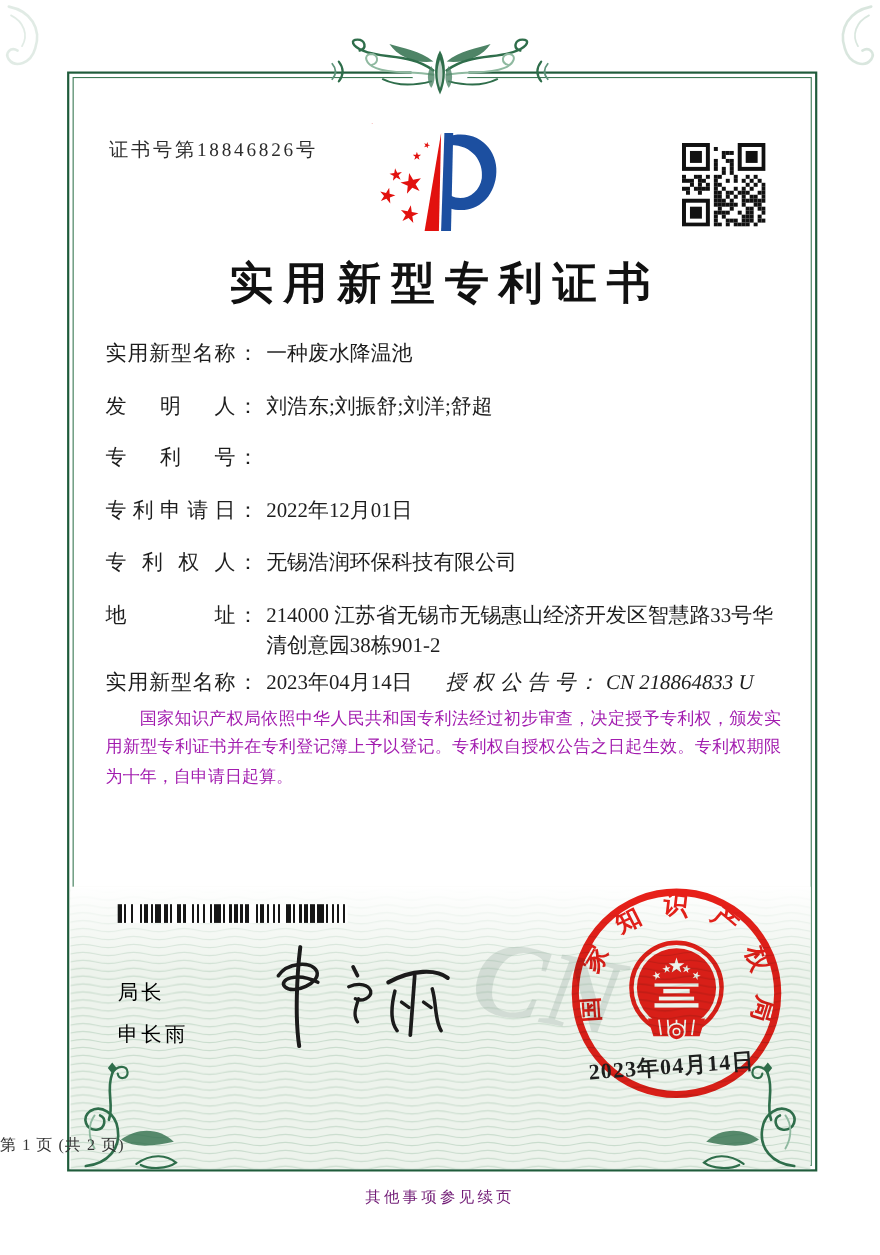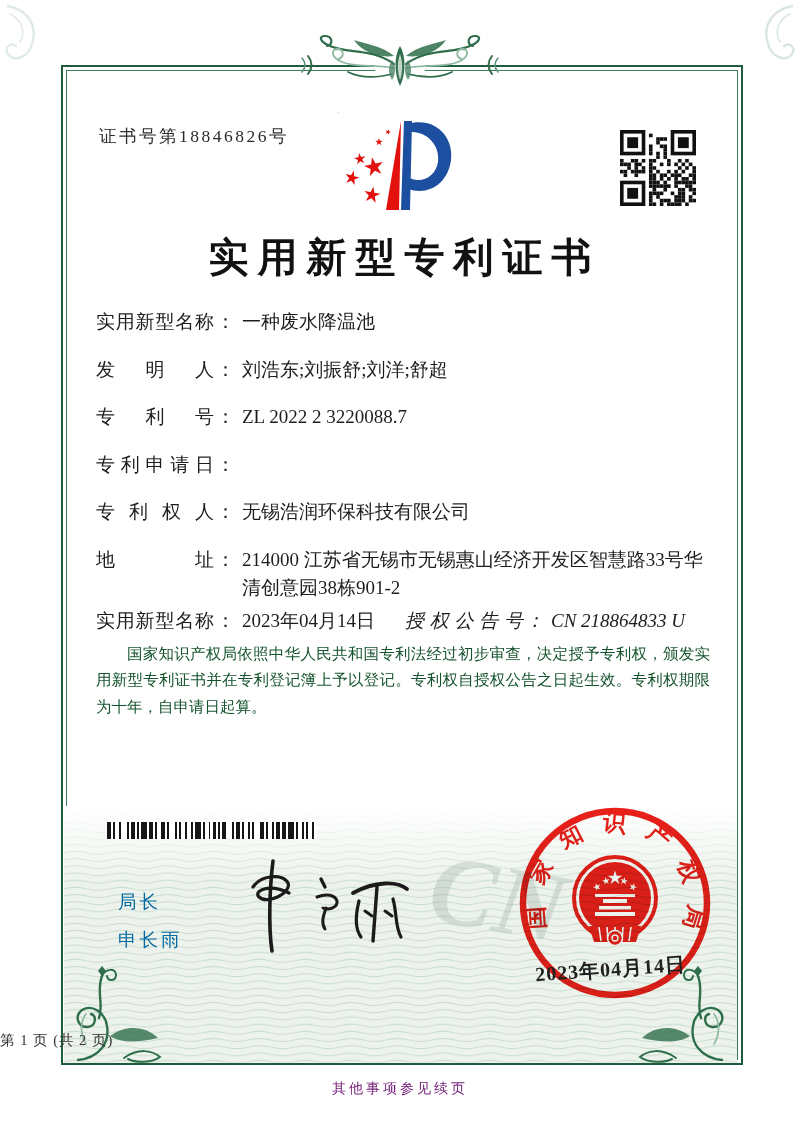--- a/index.html
+++ b/index.html
@@ -24,27 +24,27 @@
   
   .fields{position:absolute;left:96px;top:308px;width:618px;font-size:19px;}
   .frow{display:flex;align-items:flex-start;line-height:28px;margin-bottom:19.5px;}
   .frow.addr{margin-bottom:5px;}
   .lbl{display:inline-block;width:118px;text-align:justify;text-align-last:justify;flex:none;}
   .colon{flex:none;margin:0 7px 0 2px;}
   .val{flex:none;max-width:478px;}
   .grant-col2{display:flex;margin-left:30px;font-style:italic;}
   
   .paras{position:absolute;left:96px;top:641px;width:614px;font-size:15.5px;
-    line-height:26.3px;text-align:justify;color:#14532d;}
+    line-height:26.3px;text-align:justify;color:#a21caf;}
   .paras p{margin:0 0 7px 0;text-indent:2em;}
   
   .barcode{position:absolute;left:107px;top:822px;width:209px;height:17px;}
   .watermark{position:absolute;left:430px;top:842px;font-size:98px;font-style:italic;
     color:rgba(150,170,158,0.30);transform:rotate(10deg);font-weight:bold;}
-  .signer{position:absolute;left:118px;top:889px;font-size:18.5px;letter-spacing:3px;color:#0369a1;}
+  .signer{position:absolute;left:107px;top:889px;font-size:18.5px;letter-spacing:3px;color:#000000;}
   .signer .name{margin-top:13px;}
   .signature{position:absolute;left:233px;top:853px;}
   .seal{position:absolute;left:515px;top:806px;mix-blend-mode:multiply;}
   .pageinfo{position:absolute;left:0;right:0;top:1031px;text-align:left;
     font-size:14.5px;letter-spacing:1px;color:#333;}
   .continuation{position:absolute;left:0;right:0;top:1080px;text-align:center;
     font-size:14px;letter-spacing:3px;color:#701a75;}
   
   .orn{position:absolute;}
   .orn-top{left:290px;top:34px;}
@@ -295,25 +295,25 @@
       <span class="val">一种废水降温池</span>
   </div>
   <div class="frow">
     <span class="lbl">发明人</span>
       <span class="colon">：</span>
       <span class="val">刘浩东;刘振舒;刘洋;舒超</span>
   </div>
   <div class="frow">
     <span class="lbl">专利号</span>
       <span class="colon">：</span>
-      <span class="val">ZL 2022 2 3220088.7</span>
   </div>
   <div class="frow">
     <span class="lbl">专利申请日</span>
       <span class="colon">：</span>
+      <span class="val">2022年12月01日</span>
   </div>
   <div class="frow">
     <span class="lbl">专利权人</span>
       <span class="colon">：</span>
       <span class="val">无锡浩润环保科技有限公司</span>
   </div>
   <div class="frow addr">
     <span class="lbl">地址</span>
       <span class="colon">：</span>
       <span class="val">214000 江苏省无锡市无锡惠山经济开发区智慧路33号华清创意园38栋901-2</span>

